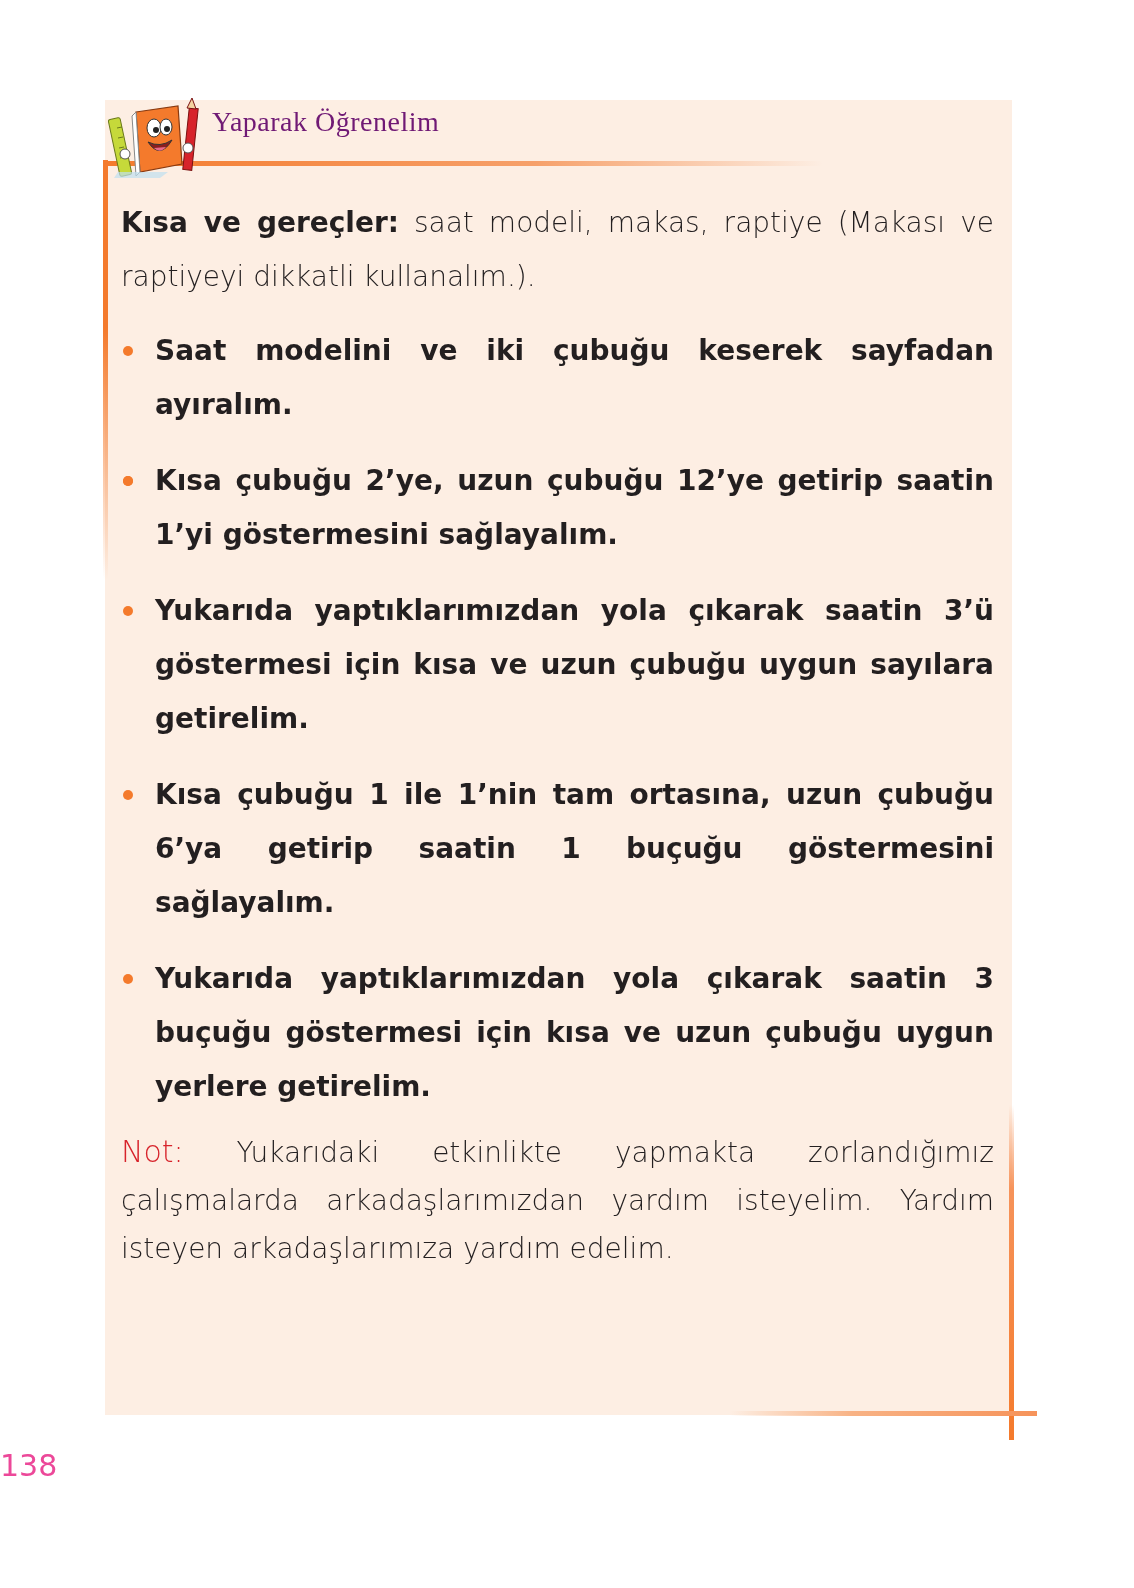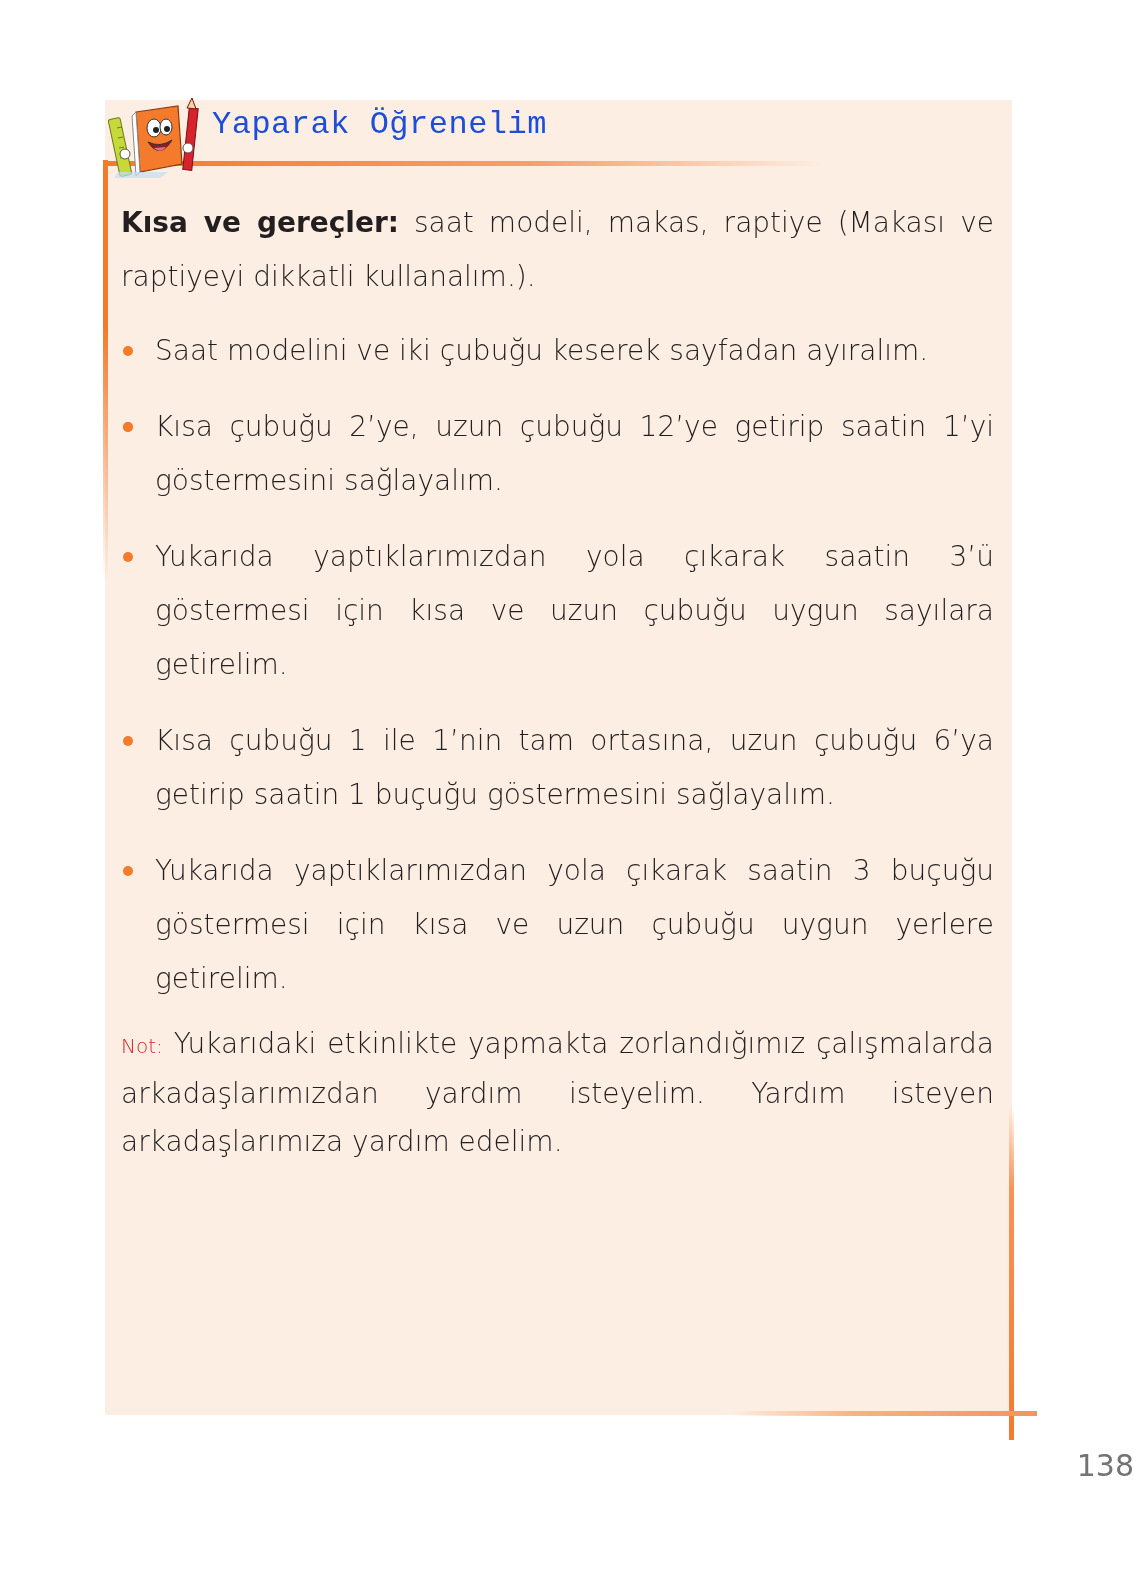--- a/index.html
+++ b/index.html
@@ -22,42 +22,42 @@
   .right-bar {
     position: absolute; left: 1009px; top: 1105px; width: 5px; height: 335px;
     background: linear-gradient(to bottom, rgba(244,122,44,0) 0%, #f6935a 25%, #f47a2c 100%);
   }
   .bottom-bar {
     position: absolute; left: 730px; top: 1411px; width: 307px; height: 5px;
     background: linear-gradient(to right, rgba(246,160,106,0) 0%, #f8b284 40%, #f6935a 100%);
   }
   .mascot { position: absolute; left: 108px; top: 98px; width: 95px; height: 82px; }
   .title {
-    position: absolute; left: 212px; top: 106px; font-size: 32px; color: #1d4ed8;
-    font-family: Liberation Mono, monospace; font-weight: normal; letter-spacing: 0.5px;
+    position: absolute; left: 212px; top: 106px; font-size: 28px; color: #701a75;
+    font-family: Liberation Serif, serif; font-weight: normal; letter-spacing: 0.5px;
   }
   .content {
     position: absolute; left: 121px; top: 196px; width: 873px;
     font-size: 28px; line-height: 54px; text-align: justify;
     font-family: "DejaVu Sans", sans-serif; font-weight: 300;
   }
   .intro b { font-weight: bold; }
-  .bullets { list-style: none; margin: 20px 0 0 0; padding: 0; }
+  .bullets { list-style: none; margin: 20px 0 0 0; padding: 0; font-weight: bold; }
   .bullets li {
     position: relative; padding-left: 34px; margin-bottom: 22px; text-align: justify;
   }
   .bullet-dot {
     position: absolute; left: 2px; top: 22px; width: 10px; height: 10px;
     border-radius: 50%; background: #f47a2c;
   }
   .note { margin-top: -8px; line-height: 48px; }
-  .note-label { color: #d7232b; font-size: 20px; margin-top: 28px; }
+  .note-label { color: #d7232b; font-size: 30px; margin-top: 28px; }
   .page-number {
-    position: absolute; left: 0; width: 1134px; top: 1448px; text-align: right;
-    font-size: 30px; color: #737373;
+    position: absolute; left: 0; width: 1134px; top: 1448px; text-align: left;
+    font-size: 30px; color: #ec4899;
   }
 </style>
 </head>
 <body>
 
 <div class="panel"></div>
 <div class="left-bar"></div>
 <div class="title-underline"></div>
 <div class="right-bar"></div>
 <div class="bottom-bar"></div>

